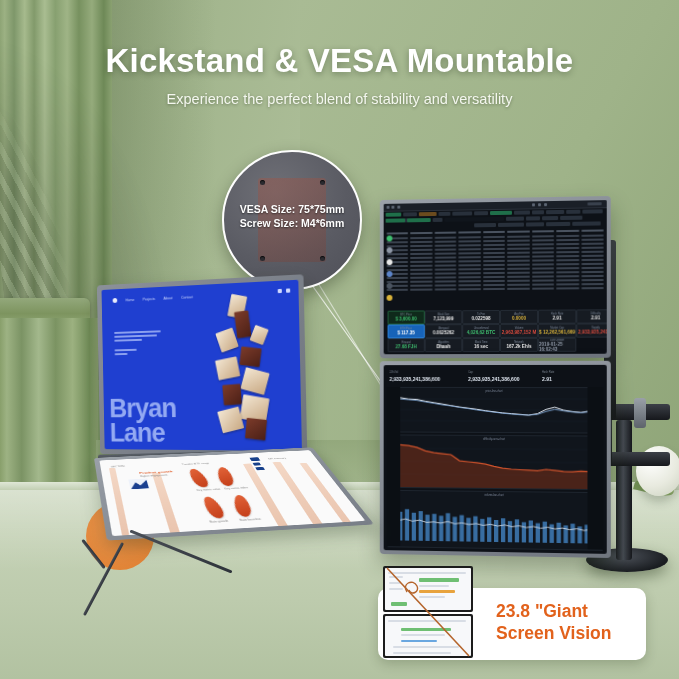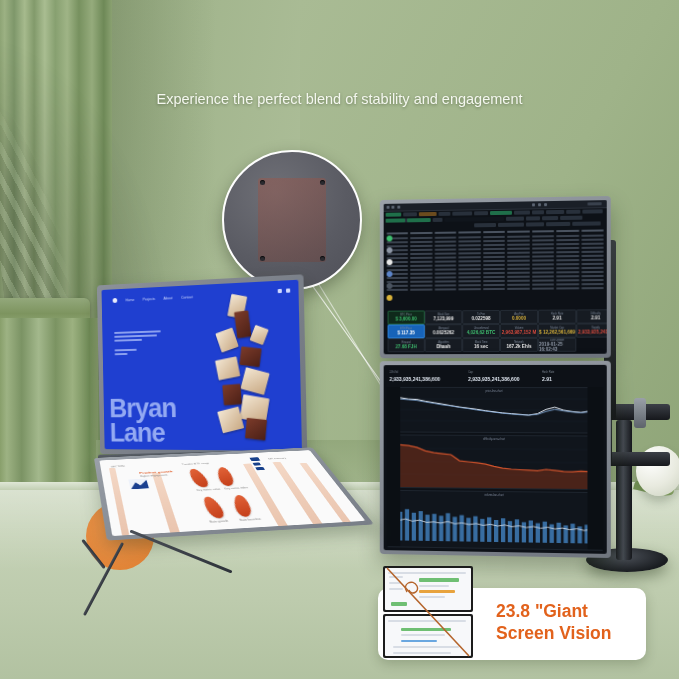--- a/index.html
+++ b/index.html
@@ -195,33 +195,38 @@
   <div class="desk-edge"></div>
   <div class="desk-gloss"></div>
 
   <div class="plant">
     <div class="leaf" style="left:6px;top:6px;transform:rotate(-28deg);"></div>
     <div class="leaf" style="left:12px;top:18px;transform:rotate(-6deg);"></div>
     <div class="leaf" style="left:4px;top:30px;transform:rotate(14deg);"></div>
   </div>
   <div class="vase"></div>
 
-  <div class="subhead">Experience the perfect blend of stability and engagement</div>
+  <div class="headline">Kickstand &amp; VESA Mountable</div>
+  <div class="subhead">Experience the perfect blend of stability and versatility</div>
 
   <svg class="vesa-pointer" viewBox="0 0 110 150">
     <path d="M4 6 L104 146" stroke="#ffffff" stroke-width="1.2" opacity=".75" fill="none"></path>
     <path d="M10 2 L96 142" stroke="#ffffff" stroke-width="1.2" opacity=".55" fill="none"></path>
   </svg>
 
   <div class="vesa-circle">
     <div class="vesa-plate"></div>
     <div class="vesa-hole" style="left:36px;top:28px;"></div>
     <div class="vesa-hole" style="left:96px;top:28px;"></div>
     <div class="vesa-hole" style="left:36px;top:104px;"></div>
     <div class="vesa-hole" style="left:96px;top:104px;"></div>
+    <div class="vesa-text">
+      <div>VESA Size: 75*75mm</div>
+      <div>Screw Size: M4*6mm</div>
+    </div>
   </div>
 
   <div class="arm-base"></div>
   <div class="arm-post"></div>
   <div class="arm-h" style="left:598px;top:404px;width:72px;height:16px;"></div>
   <div class="arm-h" style="left:598px;top:452px;width:72px;height:14px;"></div>
   <div class="arm-h" style="left:598px;top:404px;width:14px;height:62px;"></div>
   <div class="arm-knuckle" style="left:634px;top:398px;width:12px;height:30px;"></div>
   <div class="arm-h" style="left:604px;top:240px;width:12px;height:180px;"></div>
 

